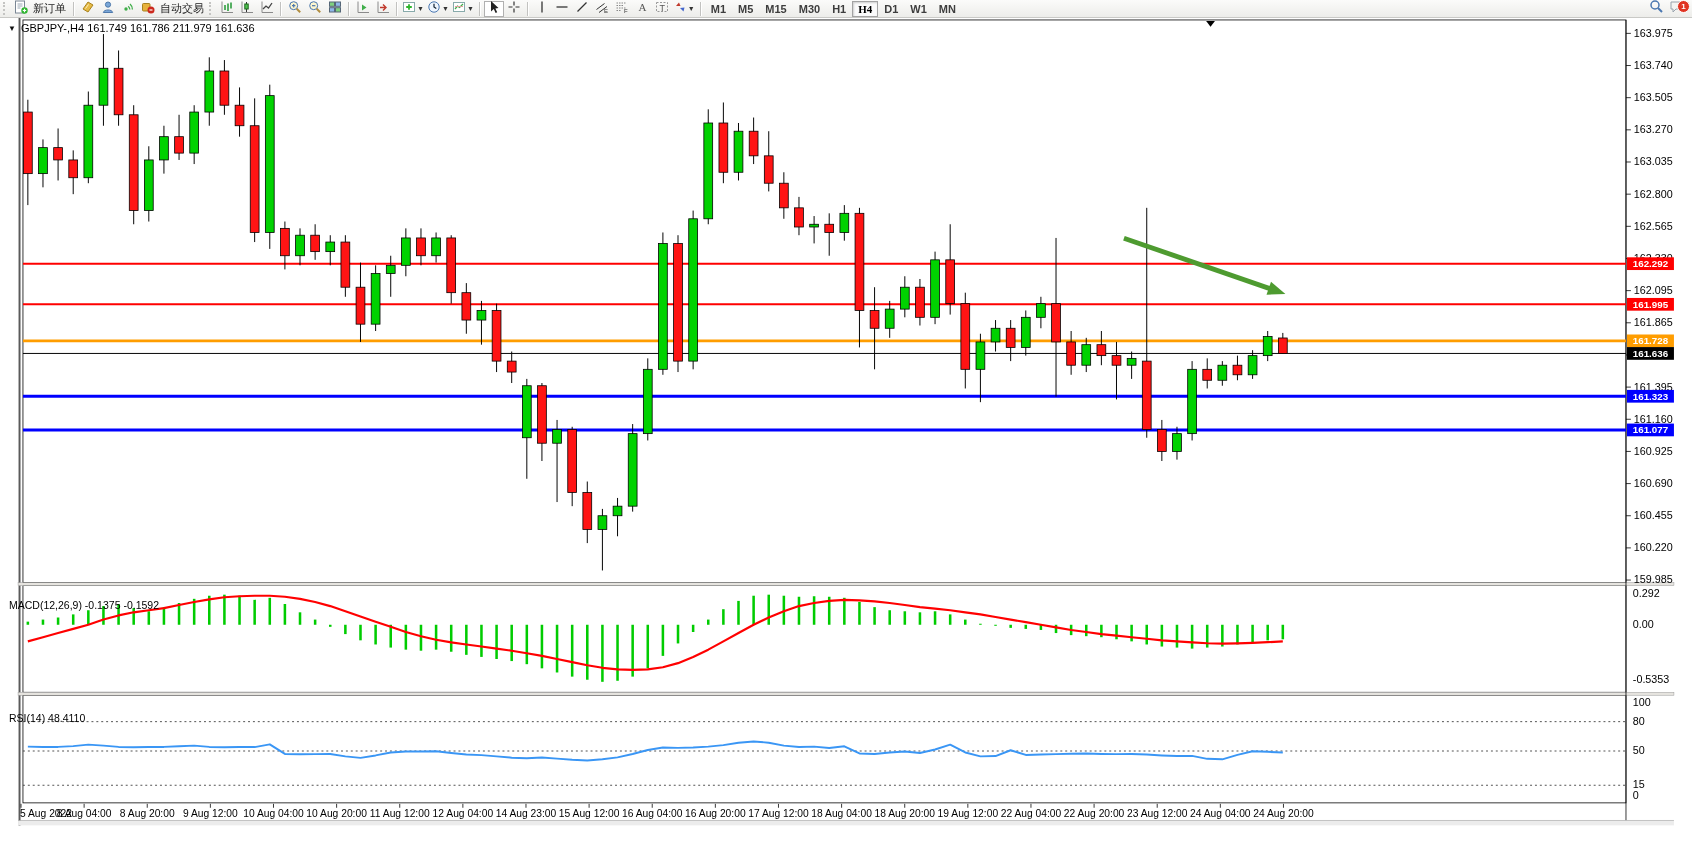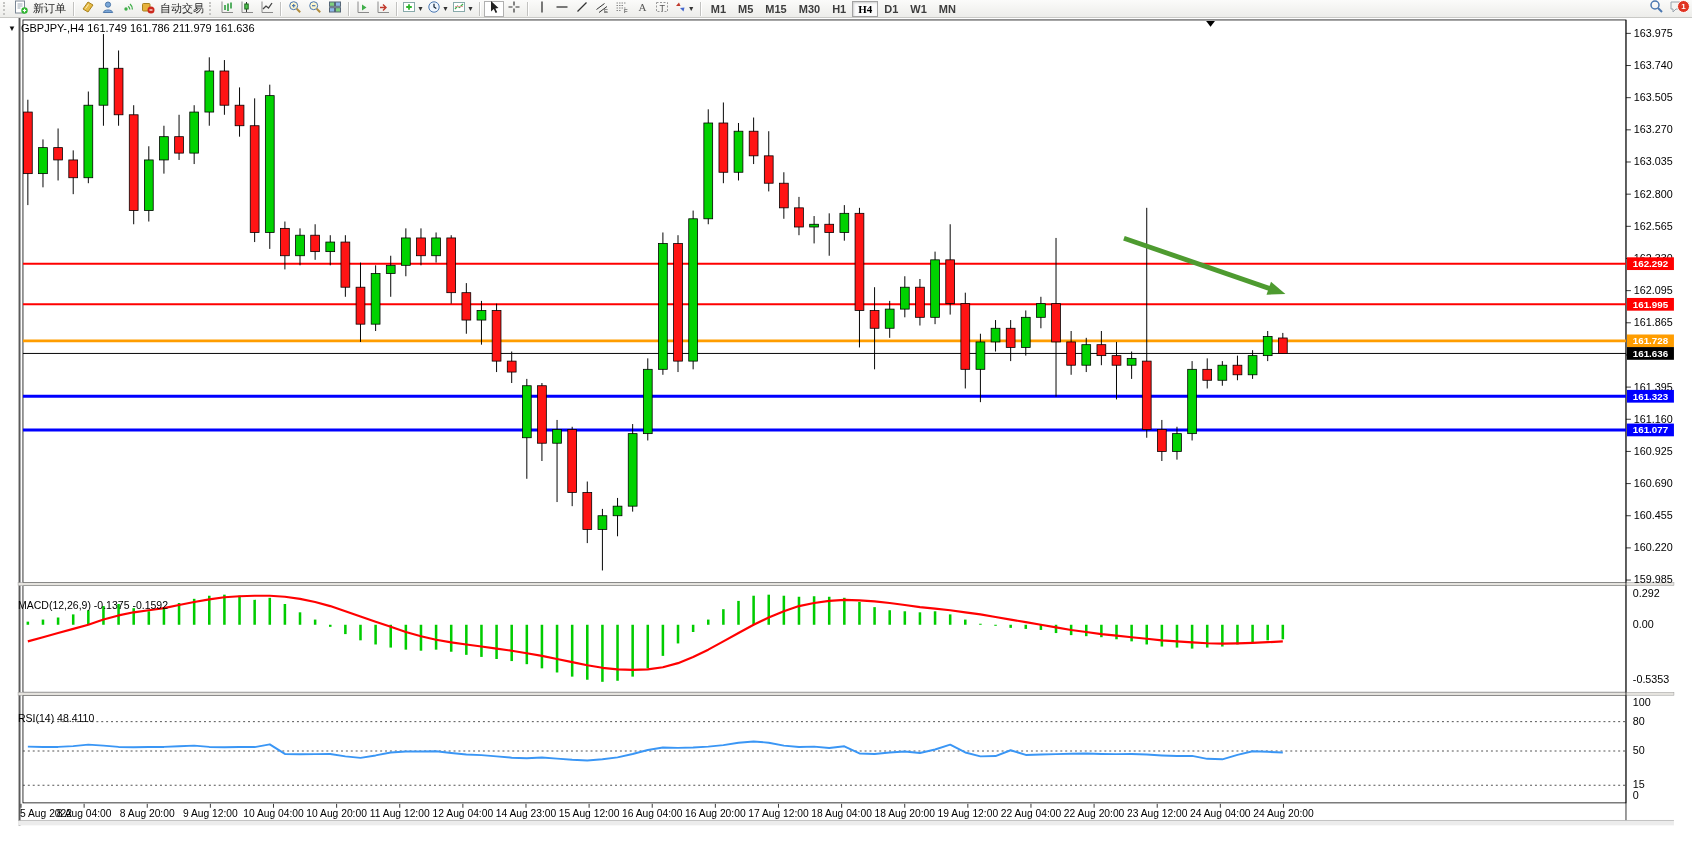--- a/index.html
+++ b/index.html
@@ -15,21 +15,21 @@
   .tf{font-size:11px;font-weight:bold;color:#3d3d3d;padding:1px 5px;border:1px solid transparent;line-height:12px;}
   .tf.active{background:#fbfbfb;border:1px solid #a3a3a3;box-shadow:inset 1px 1px 2px rgba(0,0,0,.18);color:#000;font-family:Liberation Serif, serif;}
   .tb-right{margin-left:auto;display:flex;align-items:center;margin-right:6px;}
   .notif{position:relative;}
   .nbadge{position:absolute;top:-2px;right:-5px;background:#e03423;color:#fff;border-radius:50%;width:11px;height:11px;font-size:8px;font-weight:bold;line-height:11px;text-align:center;border:1px solid #fff;}
   
   .chart-area{position:absolute;top:18px;left:0;width:1692px;height:825px;background:#fff;}
   #chart-svg{position:absolute;top:0;left:0;}
   .chart-title{position:absolute;left:8px;top:4px;font-size:11px;color:#000;display:flex;align-items:center;gap:5px;z-index:3;}
   .chart-title .dd{font-size:8px;color:#111;}
-  .pane-label{position:absolute;left:18px;font-size:10.5px;color:#000;z-index:3;}
+  .pane-label{position:absolute;left:9px;font-size:10.5px;color:#000;z-index:3;}
   .macd-label{top:581px;}
   .rsi-label{top:694px;}
 </style>
 </head>
 <body>
 
 <div class="app">
 
   <div class="toolbar">
     <span class="grip"></span>

